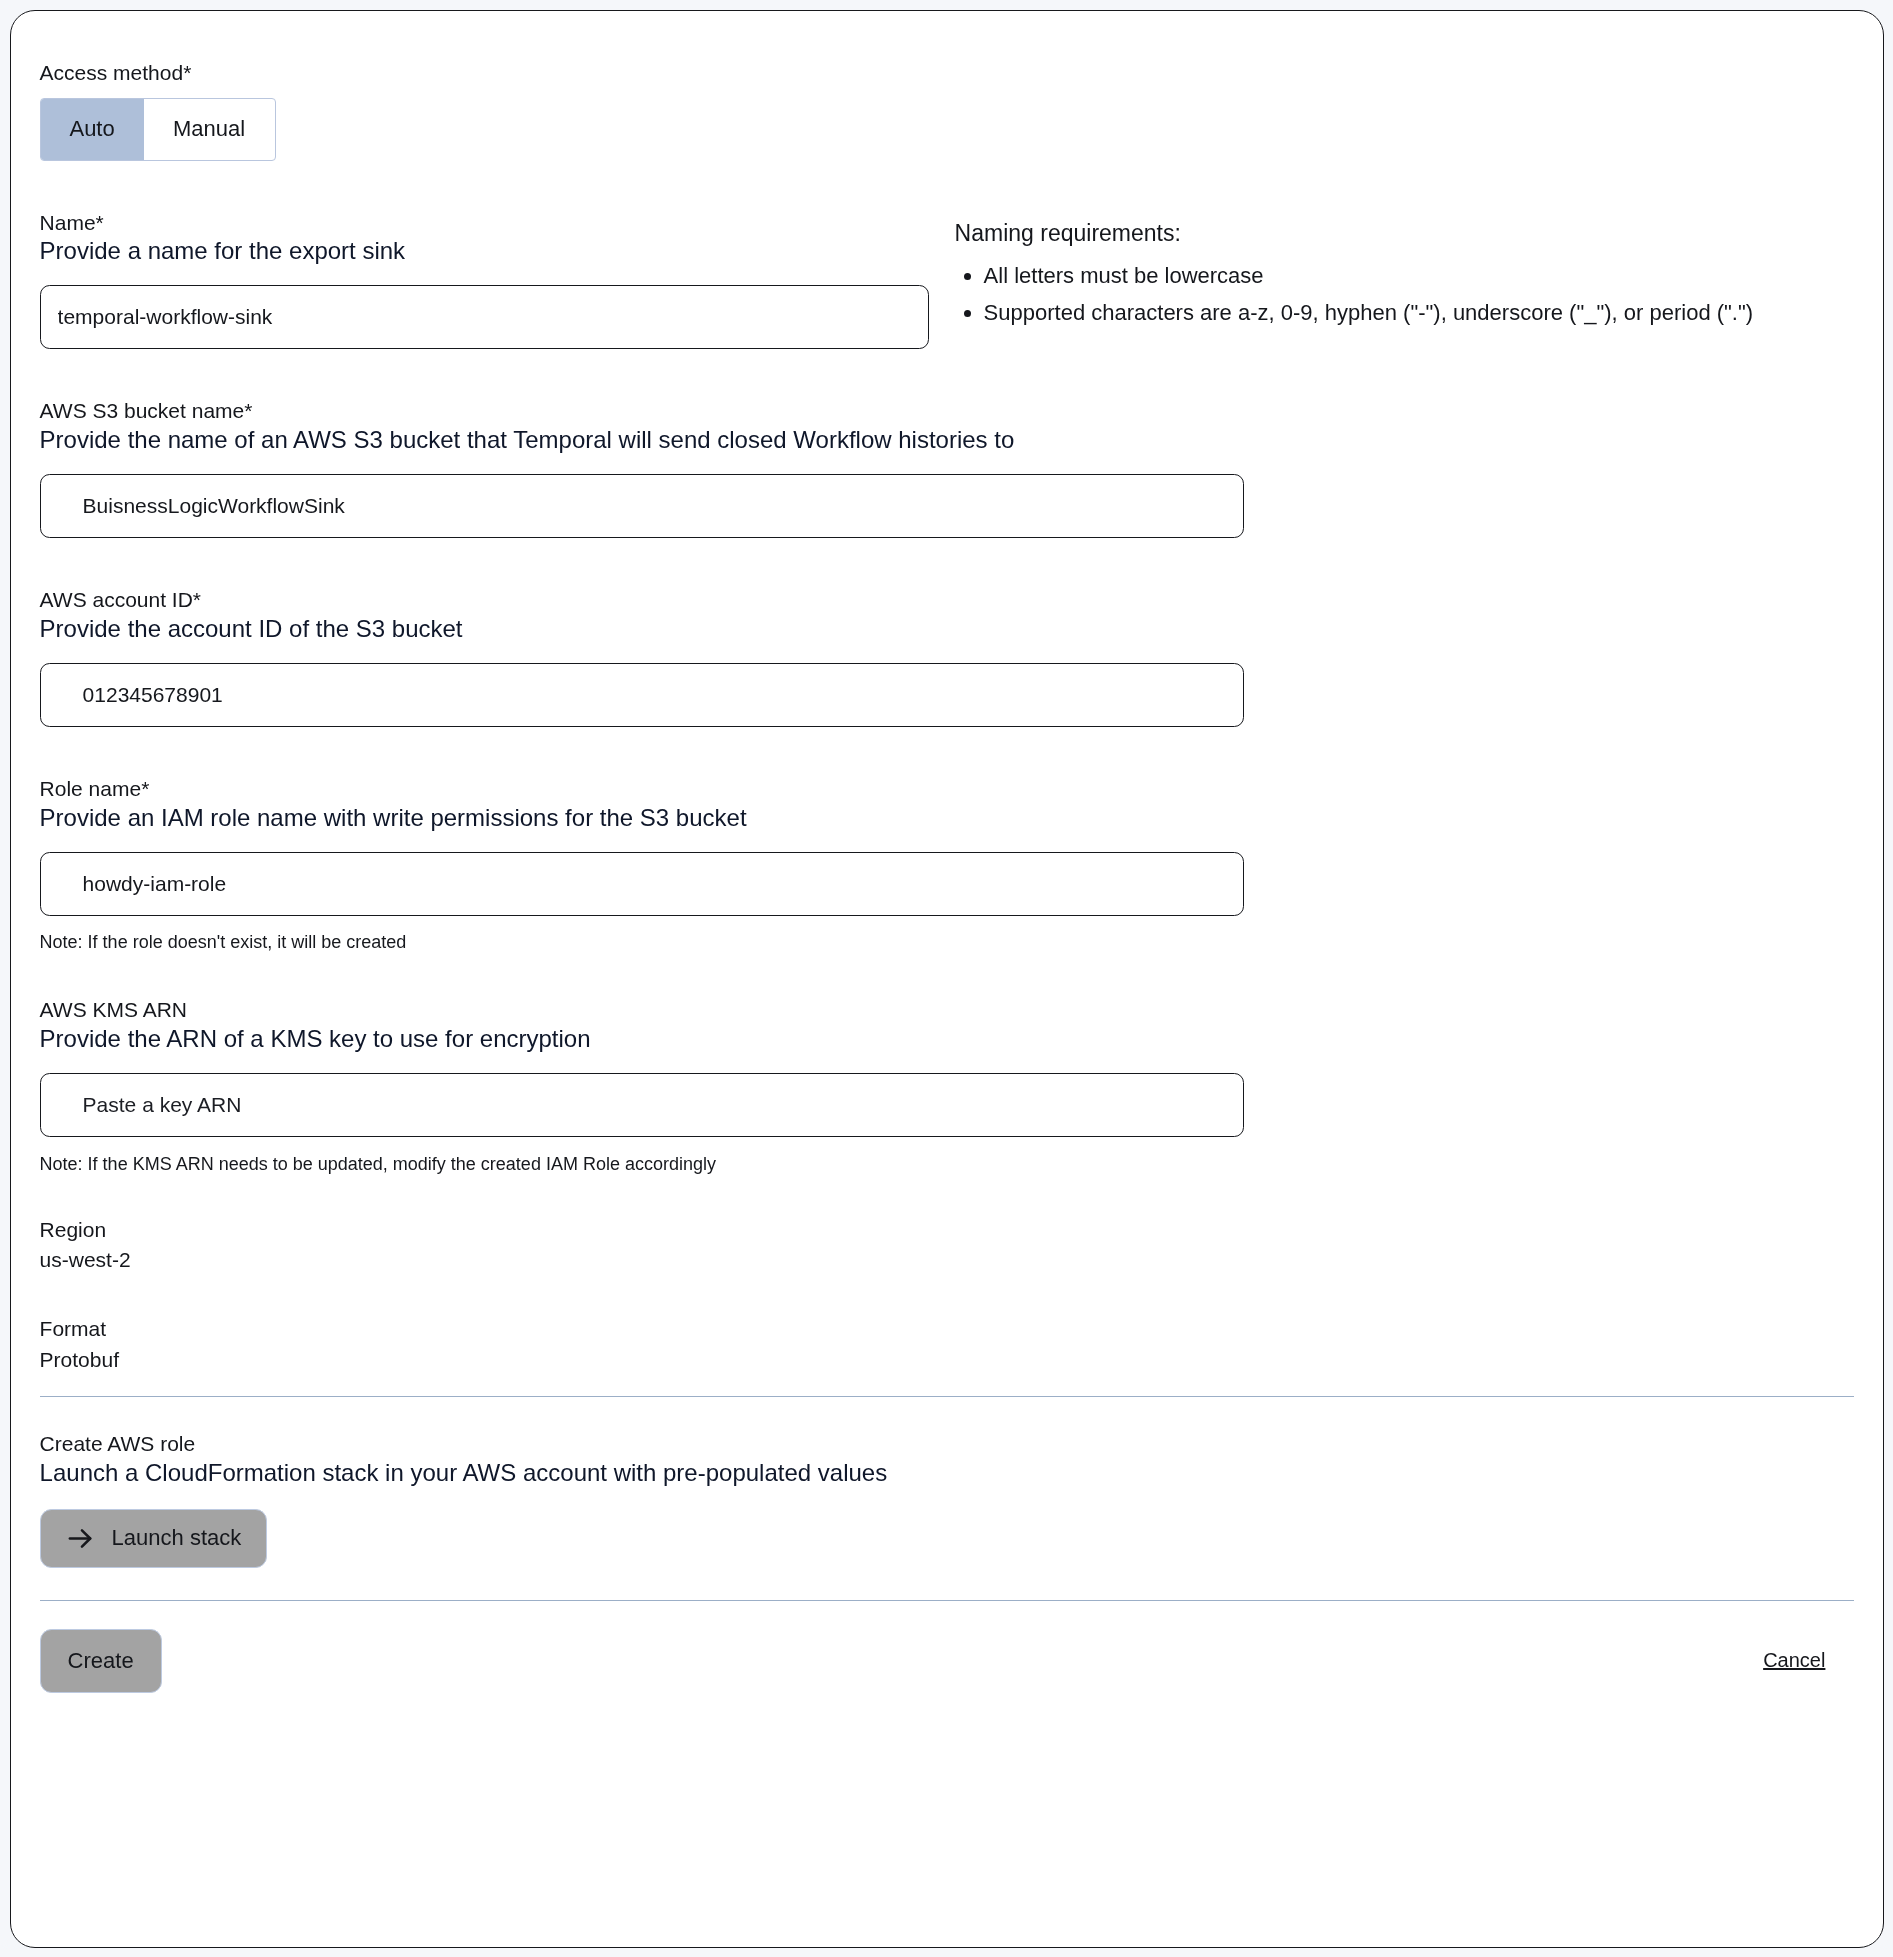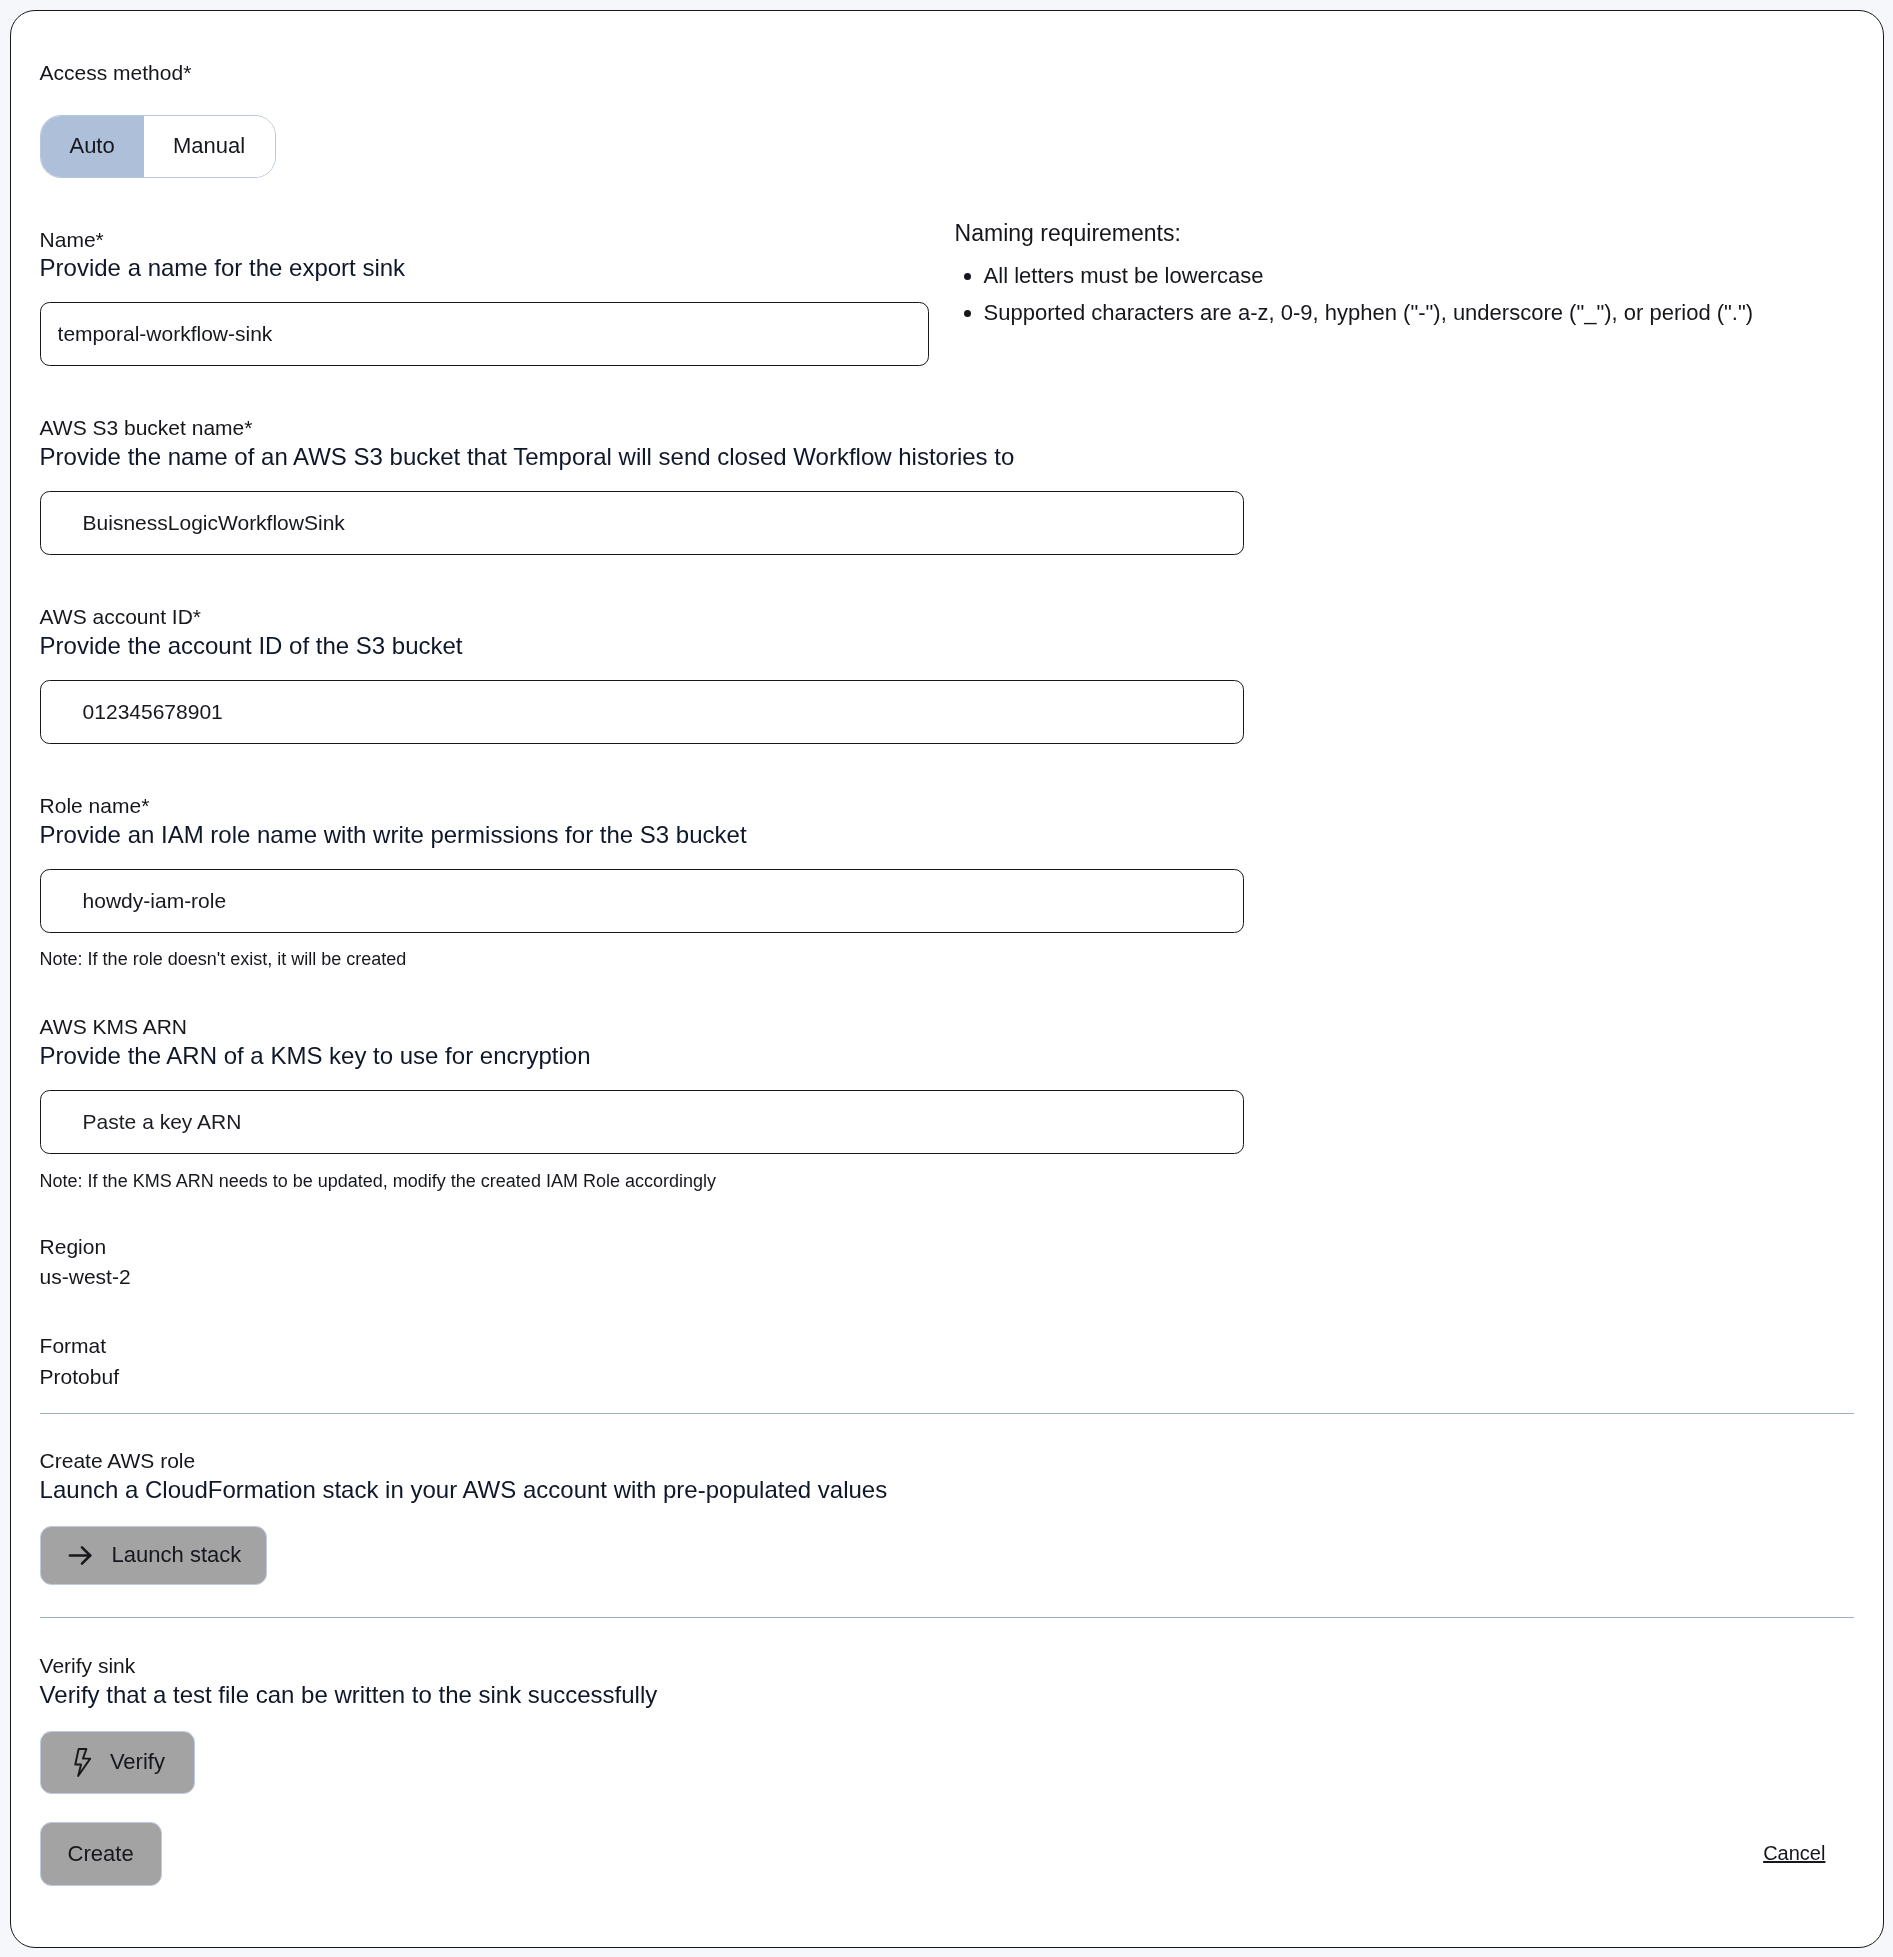--- a/index.html
+++ b/index.html
@@ -23,22 +23,22 @@
     border:1.9px solid #16181d;border-radius:9.6px;background:#fff;
     padding:0 17px;font-size:21px;color:#16181d;
     font-family:"Liberation Sans","DejaVu Sans",sans-serif;
   }
   .text-input::placeholder{color:#1c1e24;opacity:1;}
   .input-narrow{width:889px;}
   .input-wide{width:1204px;padding-left:42px;}
   .input-note{font-size:18px;line-height:23px;margin-top:15.3px;color:#16181d;}
 
   .toggle{
-    margin-top:29px;display:inline-flex;height:63px;box-sizing:border-box;
-    border:1.9px solid #b9c6de;border-radius:21px;overflow:hidden;background:#fff;
+    margin-top:12px;display:inline-flex;height:63px;box-sizing:border-box;
+    border:1.9px solid #b9c6de;border-radius:4px;overflow:hidden;background:#fff;
   }
   .toggle .seg{
     border:none;background:#fff;cursor:pointer;height:100%;
     font-size:22px;color:#15171c;padding:0;margin:0;
     font-family:"Liberation Sans","DejaVu Sans",sans-serif;
   }
   .toggle .seg.selected{background:#aebfd9;}
   .seg-auto{width:103px;}
   .seg-manual{width:131px;background:#fff;border-radius:11.5px;}
 
@@ -153,32 +153,20 @@
           <path d="M16.5 6.5 L25 15 L16.5 23.5"></path>
         </svg>
       </span>
       <span>Launch stack</span>
     </button>
   </div>
 
   <div class="divider divider-2"></div>
 
   
-  <div style="margin-top:34px;">
-    <div class="bold-title">Verify sink</div>
-    <div class="field-desc">Verify that a test file can be written to the sink successfully</div>
-    <button class="outline-btn verify-btn">
-      <span class="icon">
-        <svg width="25" height="31" viewBox="0 0 26 32" fill="none" stroke="#17181c" stroke-width="2" stroke-linejoin="round">
-          <path d="M9 2 H17 L13.5 12 H21 L8.5 30 L11.5 18 H5.5 L9 2 Z"></path>
-        </svg>
-      </span>
-      <span>Verify</span>
-    </button>
-  </div>
 
   
   <div class="bottom-row">
     <button class="outline-btn create-btn">
       <span>Create</span>
     </button>
     <button class="cancel-link">Cancel</button>
   </div>
 
 </div>

